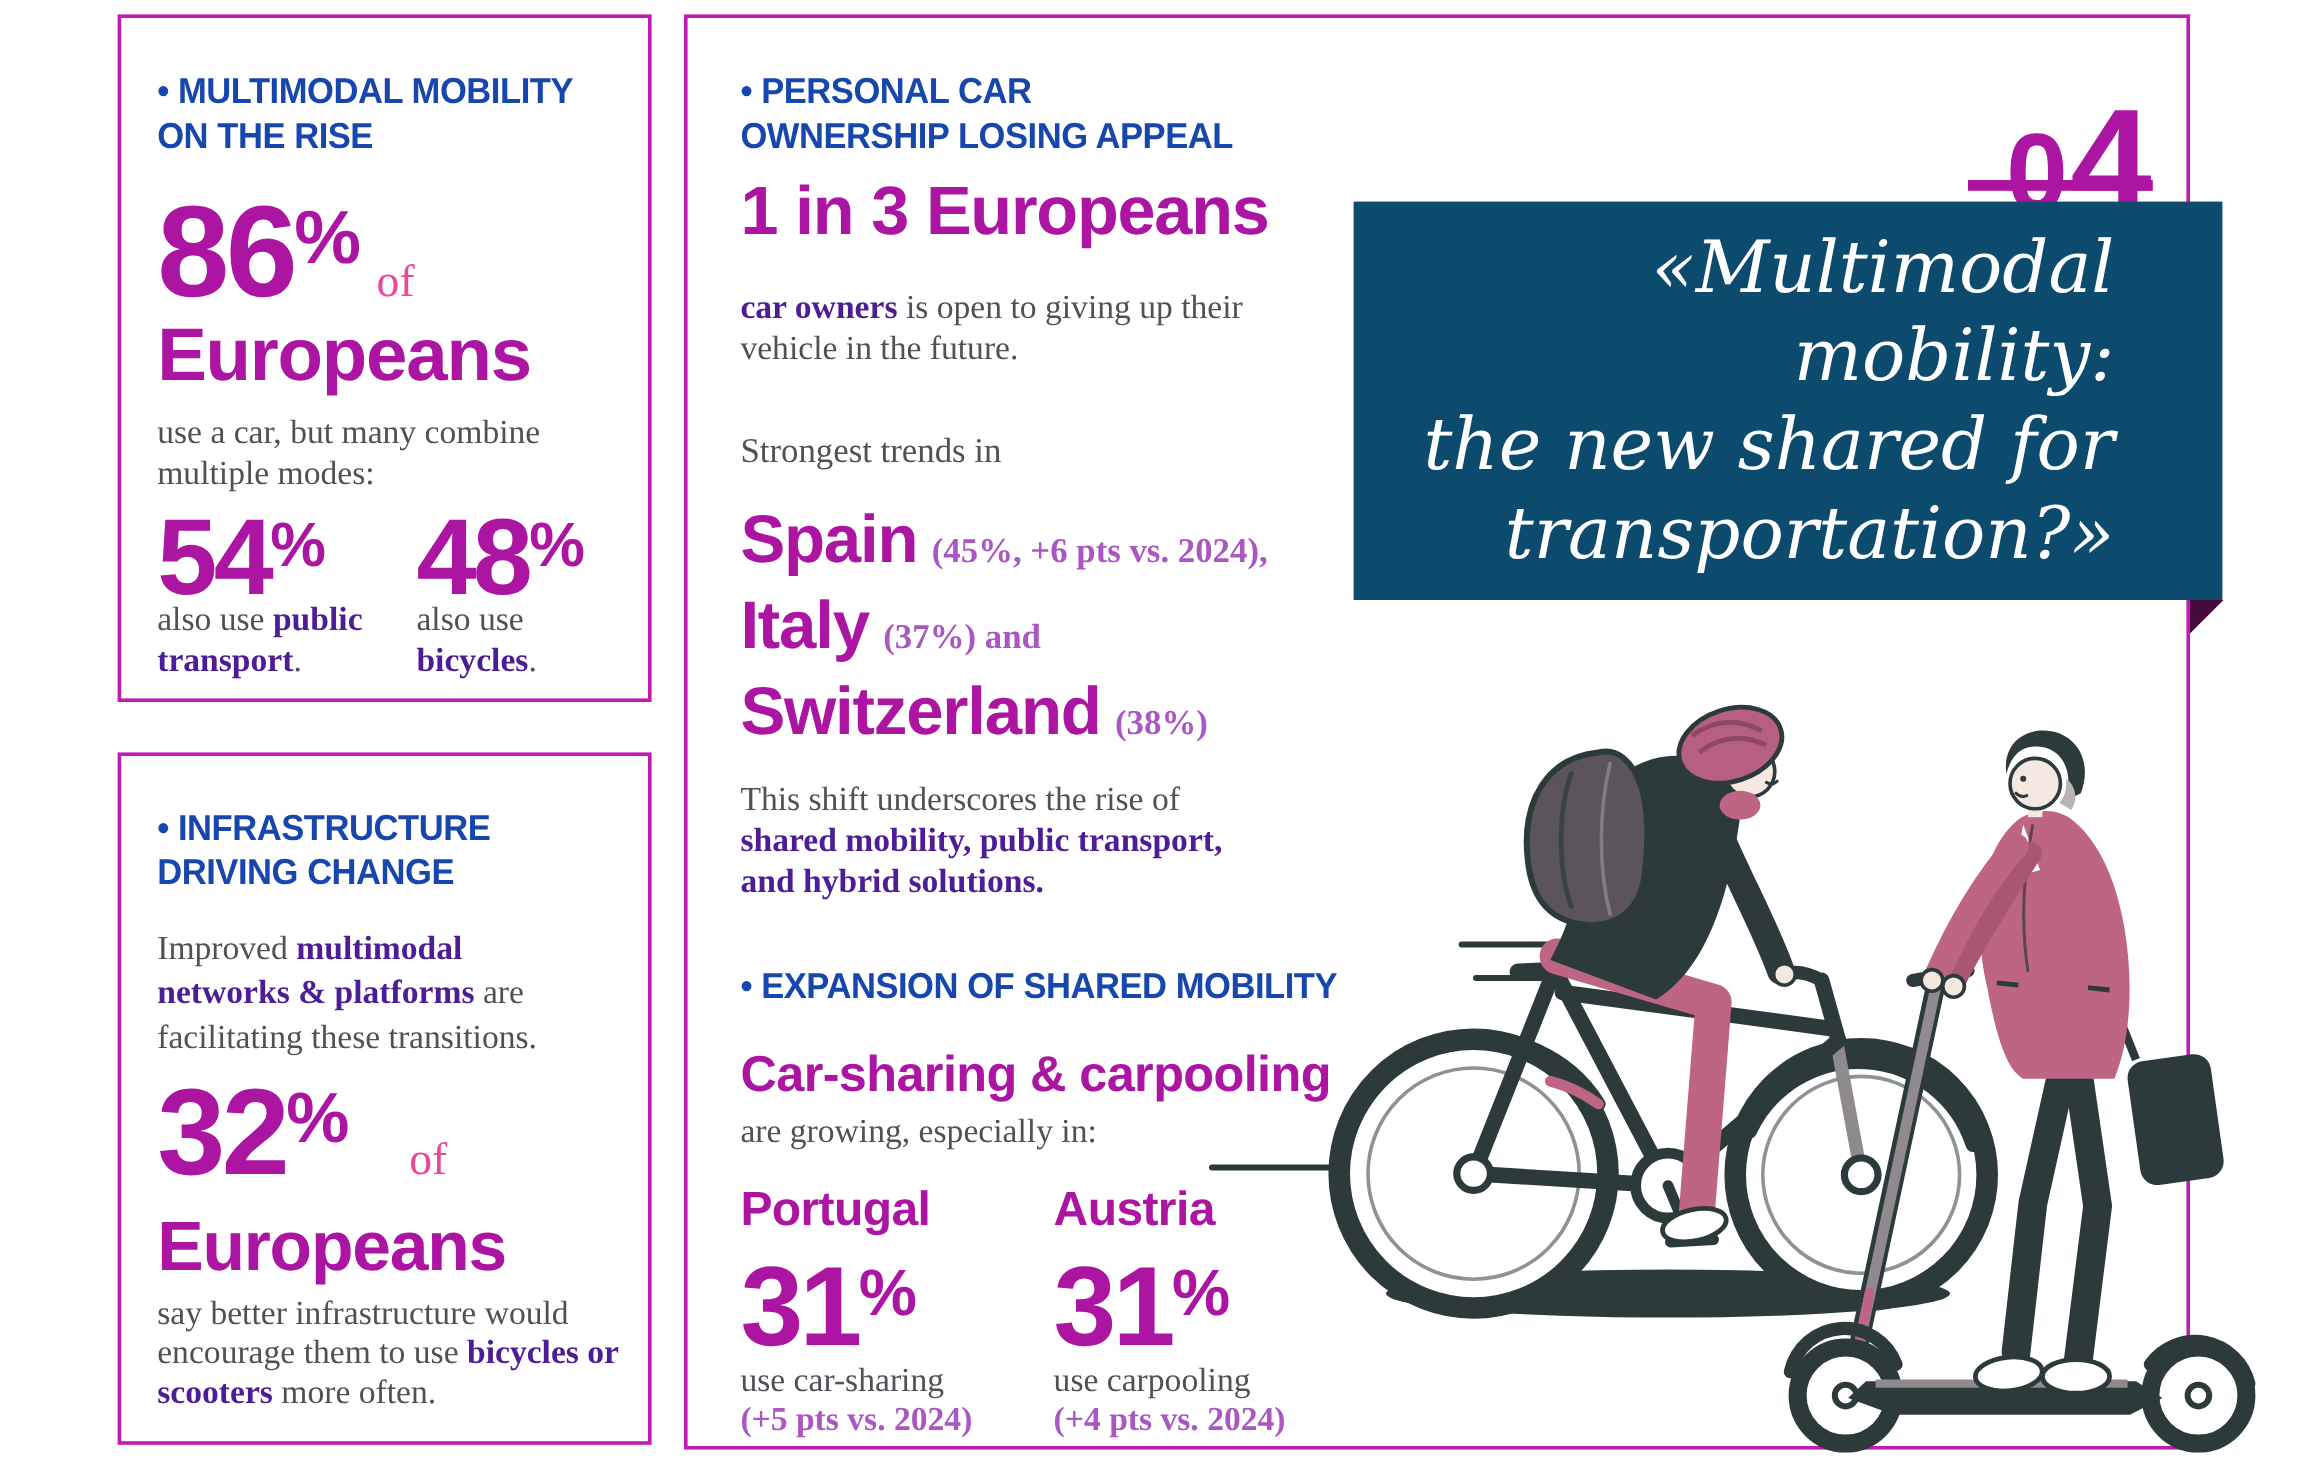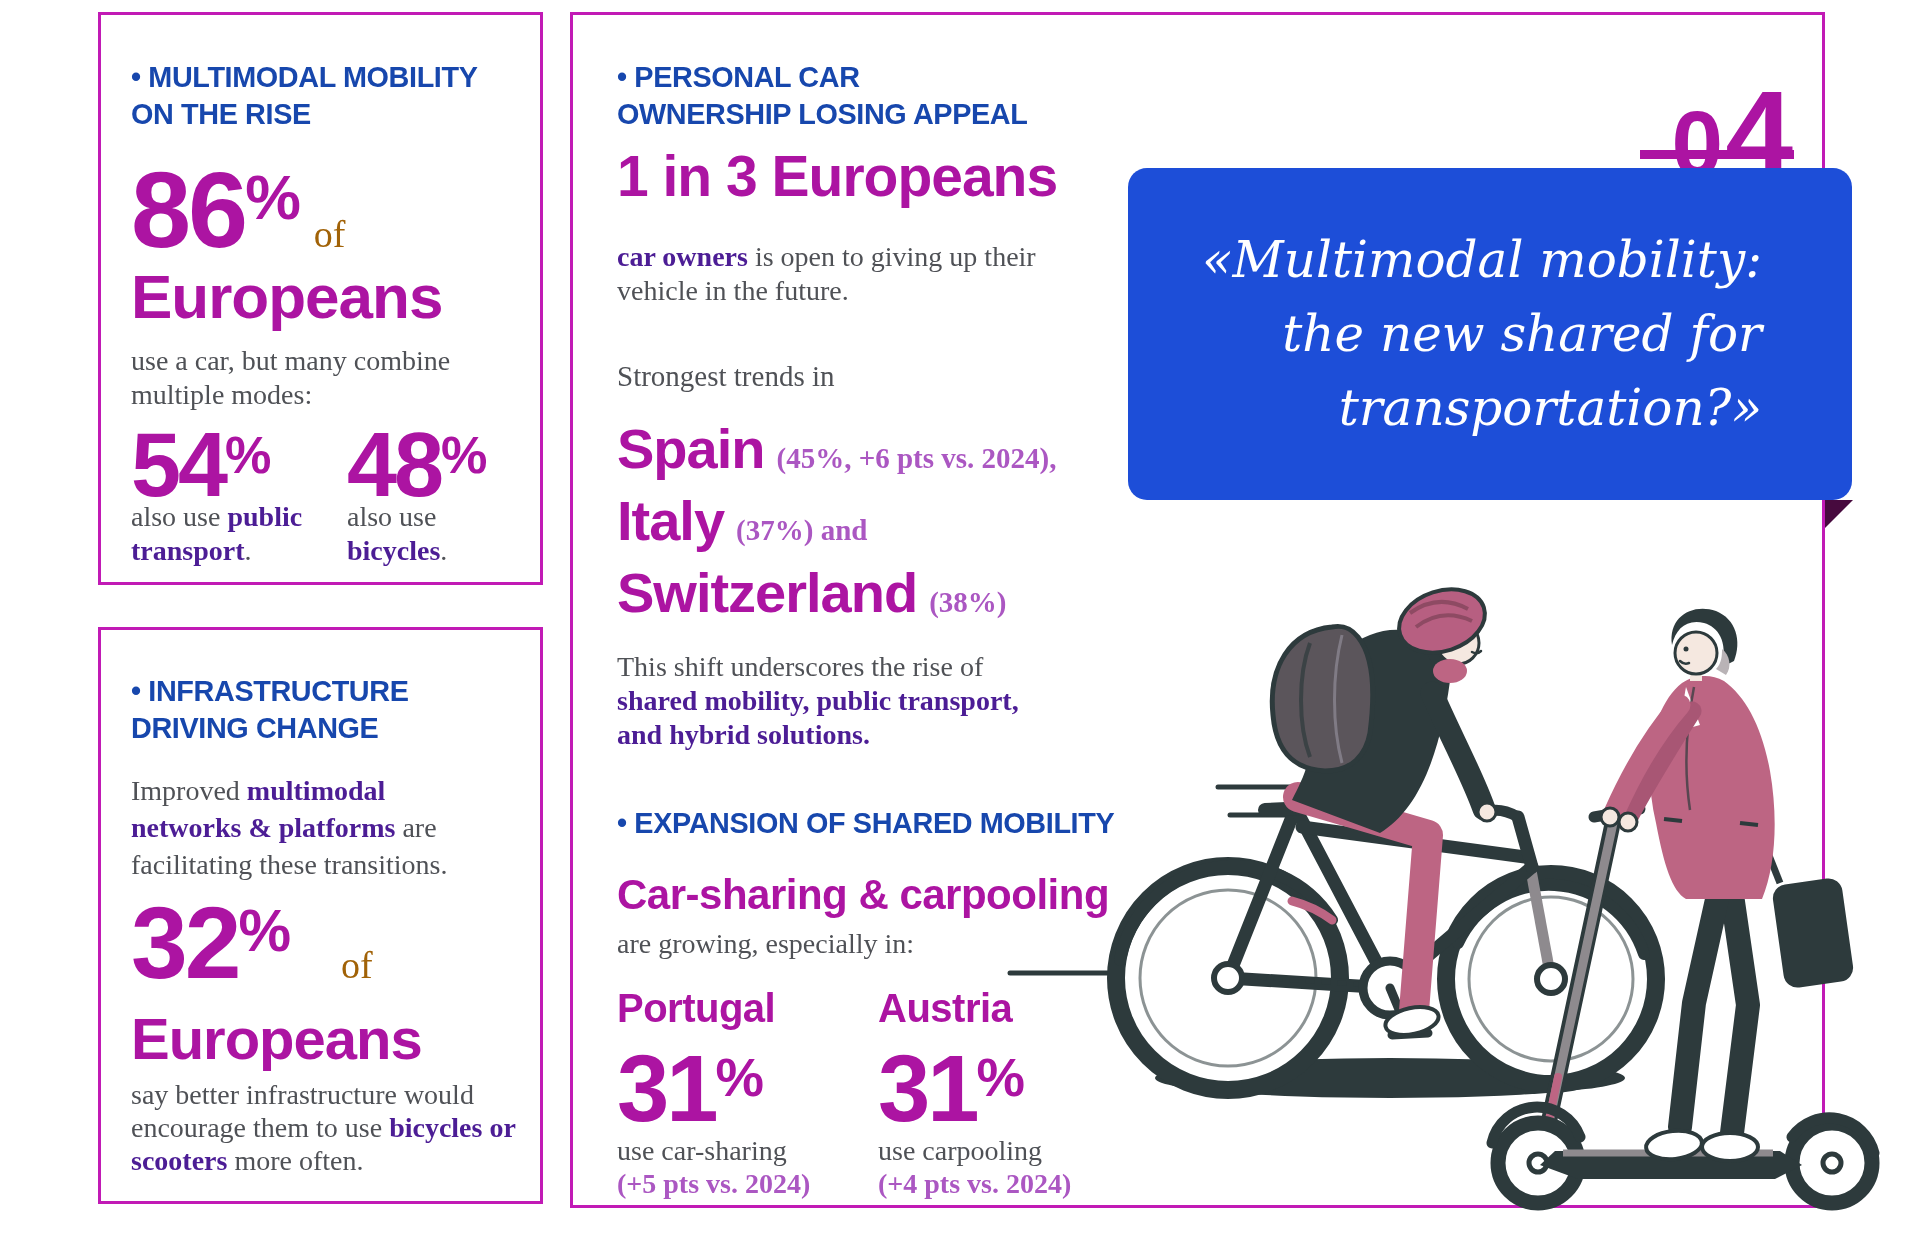--- a/index.html
+++ b/index.html
@@ -6,30 +6,30 @@
   .canvas{position:relative;width:1920px;height:1233px;background:#ffffff;overflow:hidden;
           font-family:"Liberation Sans",sans-serif;}
   .abs{position:absolute;}
   .frame{border:3px solid #c11ab5;background:#ffffff;box-sizing:border-box;}
   .h-blue{color:#1747ad;font-weight:bold;font-size:30px;line-height:37px;letter-spacing:-0.4px;
           transform:scaleX(.96);transform-origin:left top;white-space:nowrap;}
   .serif{font-family:"Liberation Serif",serif;color:#4f5156;}
   .hl{color:#4c1d95;font-weight:bold;}
   .bignum{color:#ac14a2;font-weight:bold;line-height:1;letter-spacing:-3px;white-space:nowrap;}
   .pct{font-size:.58em;vertical-align:.45em;letter-spacing:-1px;}
-  .ofword{font-family:"Liberation Serif",serif;color:#a16207;font-weight:normal;font-size:38px;
+  .ofword{font-family:"Liberation Serif",serif;color:#ec4899;font-weight:normal;font-size:38px;
           letter-spacing:0;margin-left:14px;}
   .baserow{display:inline-flex;align-items:baseline;}
   .country-row{display:flex;align-items:baseline;margin-bottom:15px;white-space:nowrap;}
   .country-name{color:#ac14a2;font-weight:bold;font-size:56px;line-height:57px;letter-spacing:-1px;}
   .country-note{font-family:"Liberation Serif",serif;color:#ab57c2;font-weight:bold;font-size:29px;
                 margin-left:12px;}
-  .quote-box{background:#1d4ed8;display:flex;flex-direction:column;justify-content:center;
+  .quote-box{background:#0c4a6e;display:flex;flex-direction:column;justify-content:center;
              text-align:right;color:#ffffff;font-family:"DejaVu Serif",serif;font-style:italic;
-             font-size:50px;line-height:74px;padding:0 90px 0 30px;box-sizing:border-box;border-radius:19px;}
+             font-size:60px;line-height:74px;padding:0 90px 0 30px;box-sizing:border-box;}
   .fold{width:0;height:0;border-top:28px solid #470a3e;border-right:28px solid transparent;}
   .badge{color:#ac14a2;font-weight:bold;font-size:122px;line-height:1;text-align:right;
          letter-spacing:2px;white-space:nowrap;margin-top:37px;}
   .badge .d1{font-size:.76em;}
   .badge-bar{background:#ac14a2;}
   .share-col .cname{color:#ac14a2;font-weight:bold;font-size:40px;line-height:44px;letter-spacing:-0.5px;}
   .share-col .cval{color:#ac14a2;font-weight:bold;font-size:94px;line-height:84px;letter-spacing:-3px;}
   .share-col .ccap{font-family:"Liberation Serif",serif;color:#4f5156;font-size:28px;line-height:32px;margin-top:4px;}
   .share-col .cdelta{font-family:"Liberation Serif",serif;color:#ab57c2;font-weight:bold;font-size:28px;line-height:34px;}
   .p28{font-size:28px;line-height:34px;}

